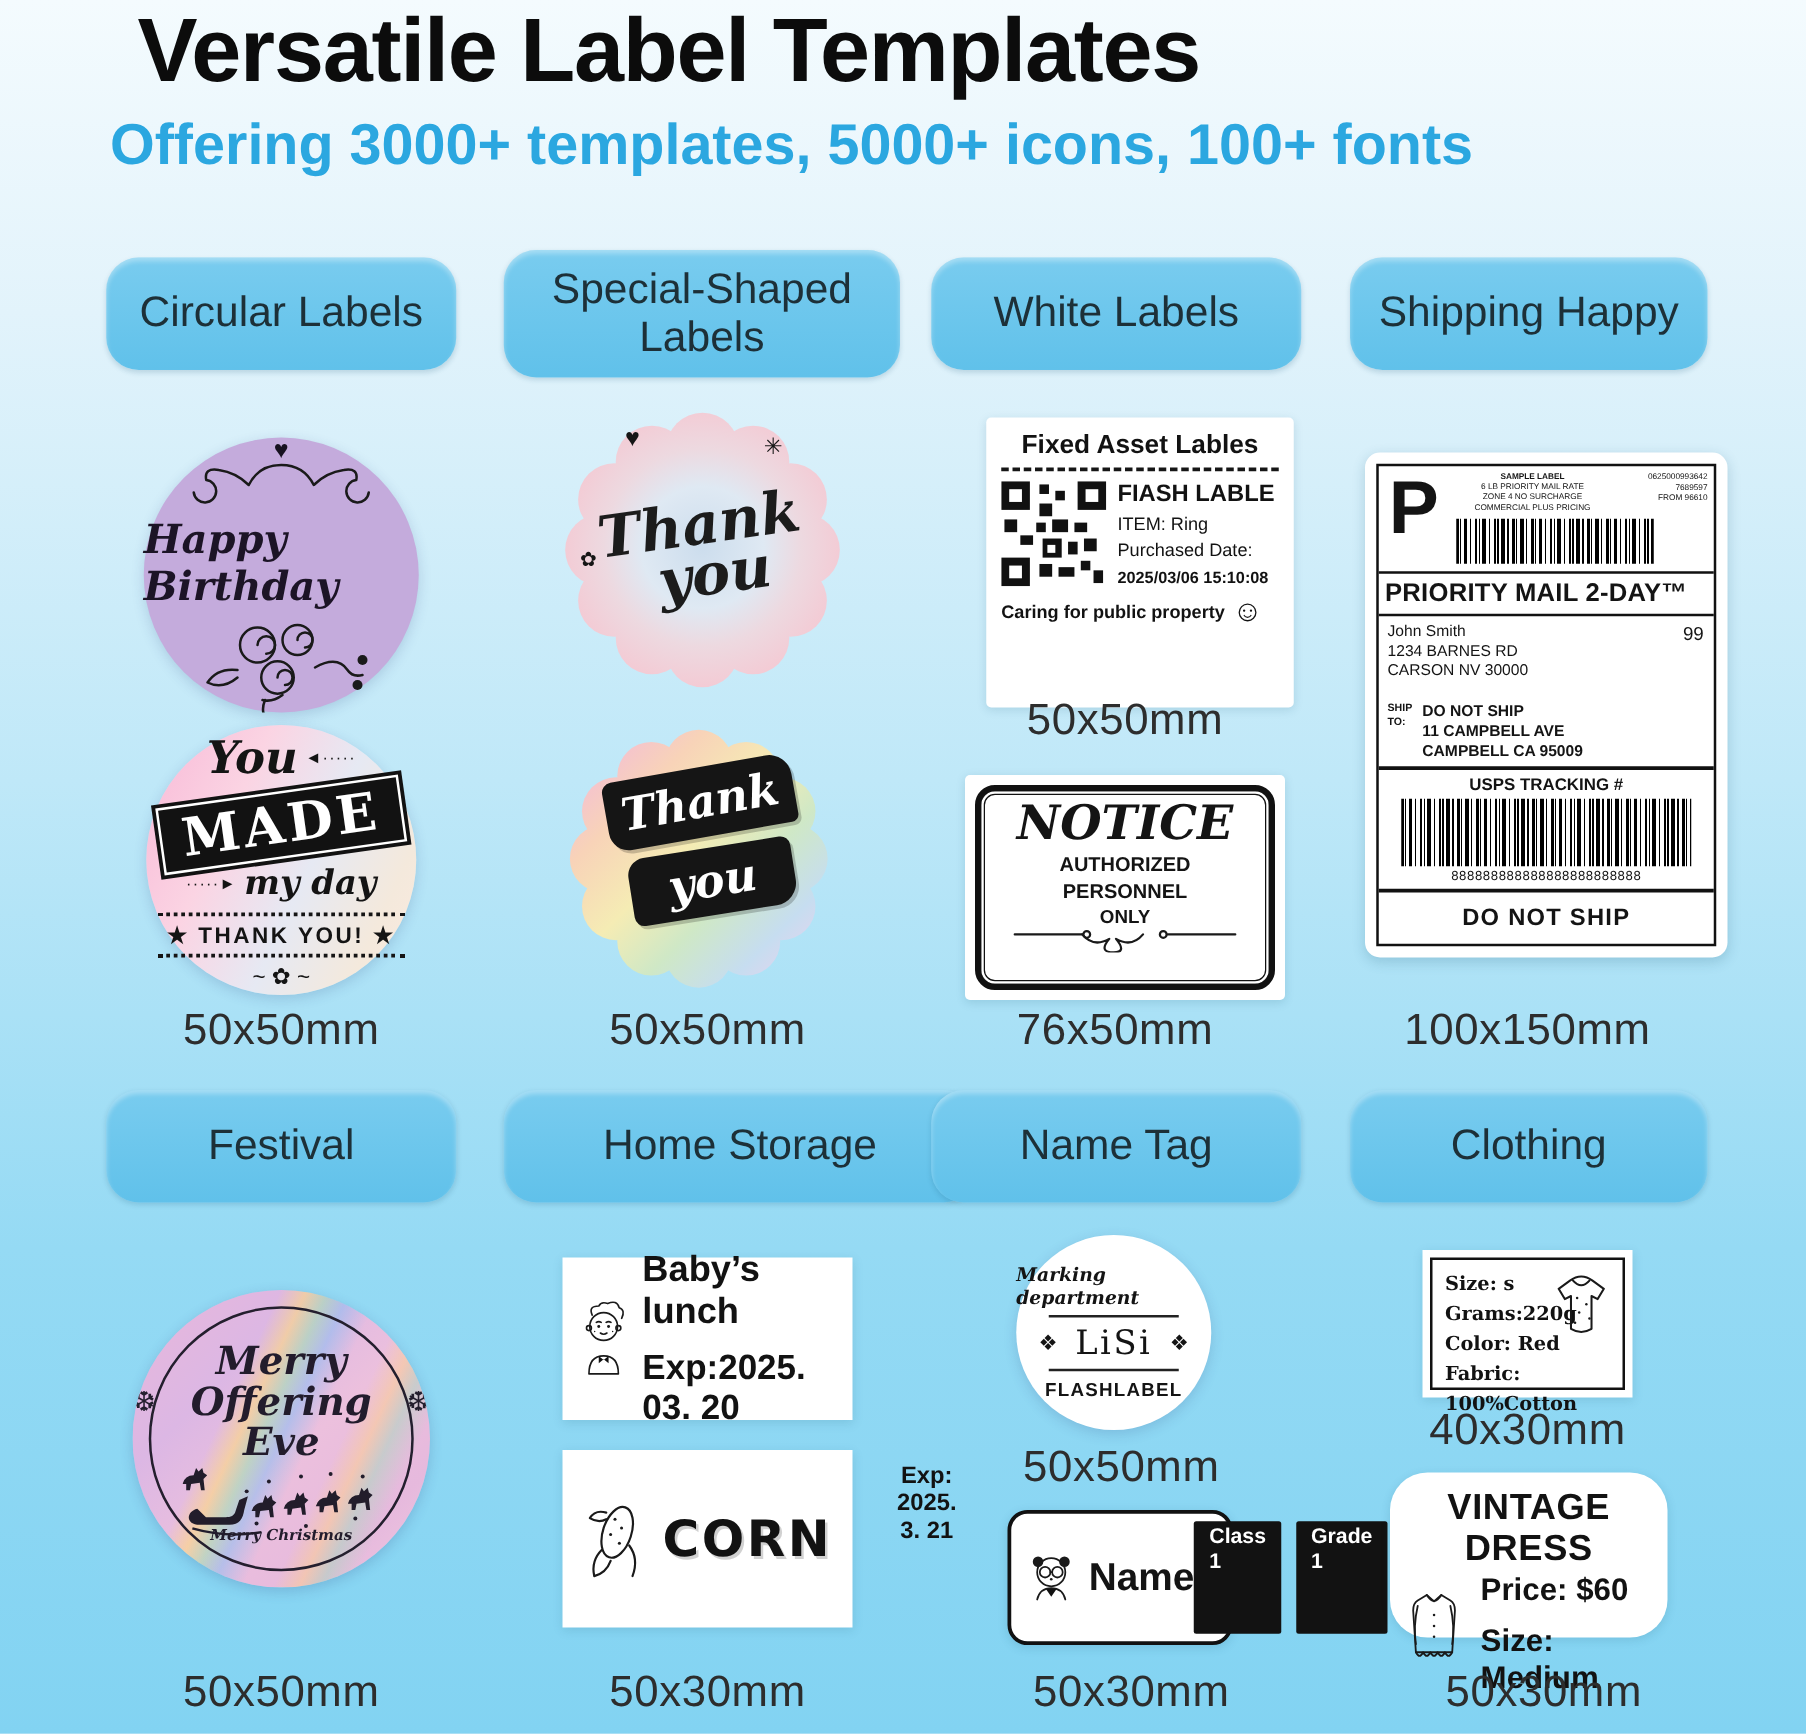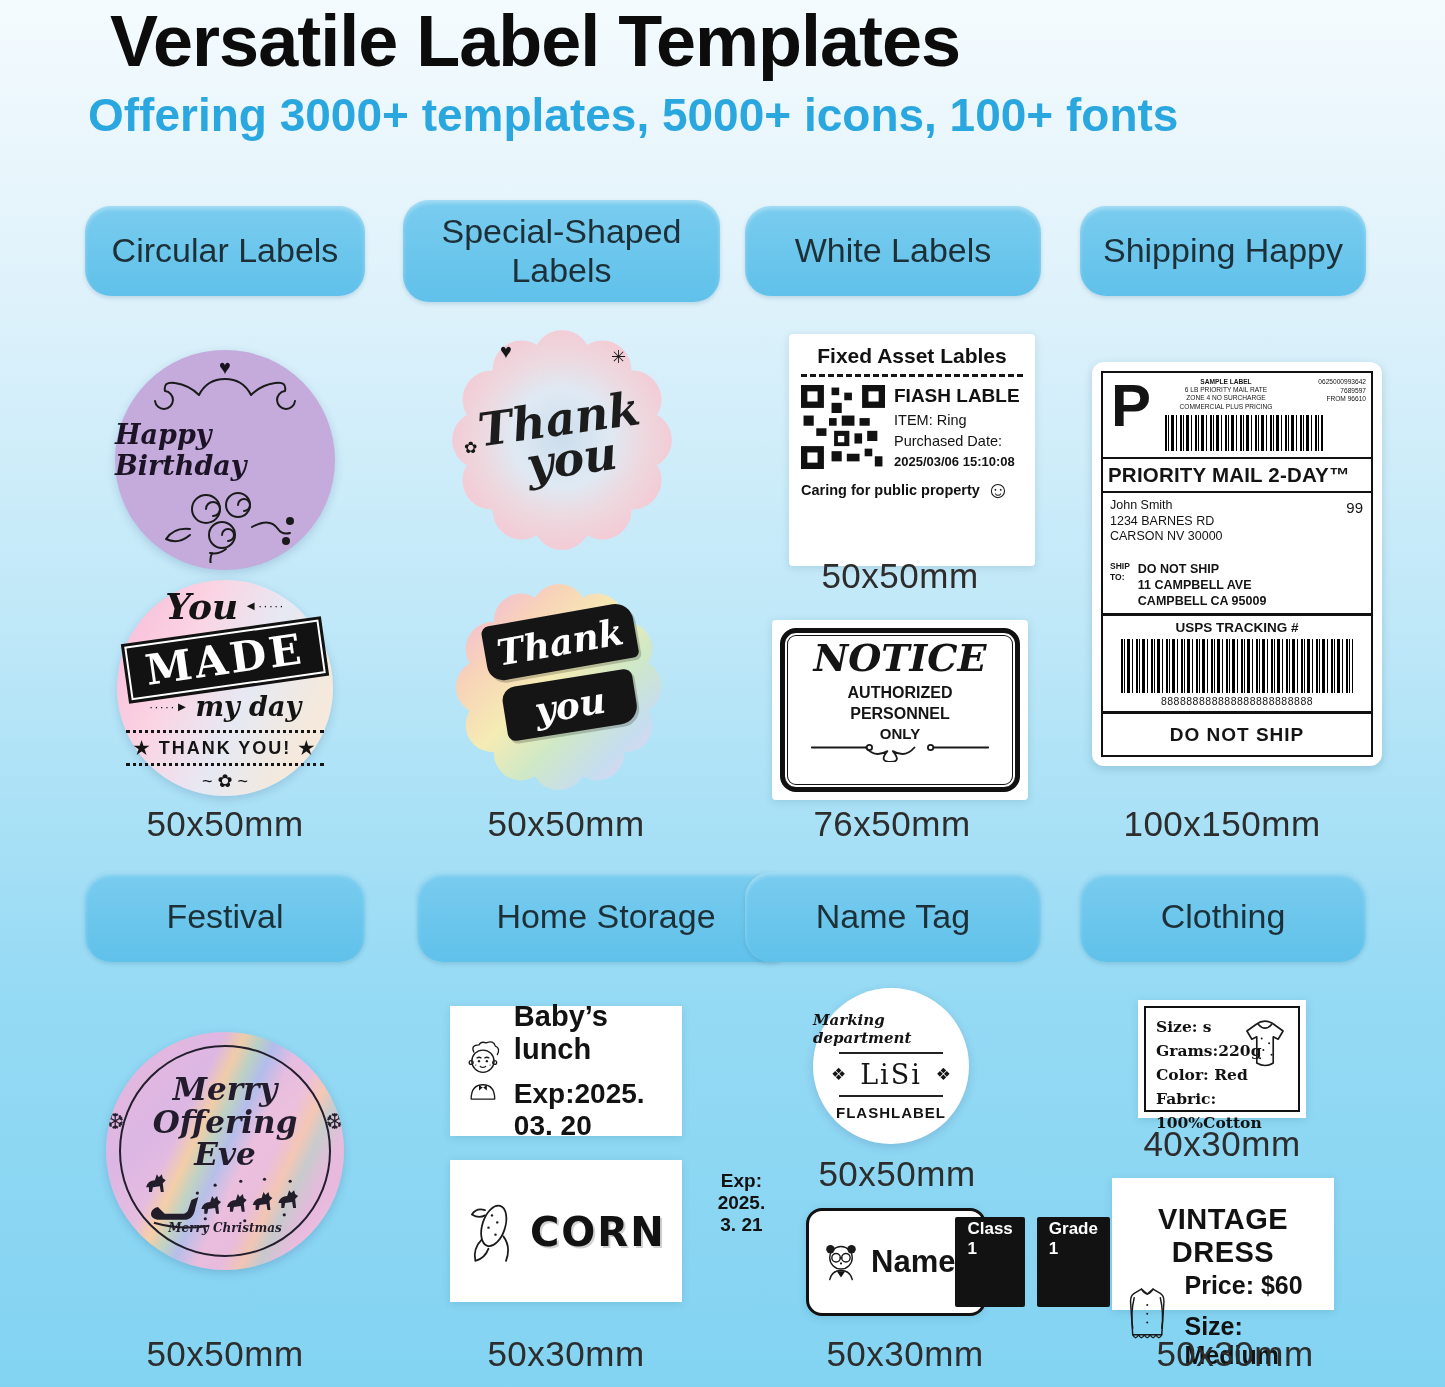--- a/index.html
+++ b/index.html
@@ -20,21 +20,21 @@
   .pill span{display:block;max-width:270px;}
 
   .caption{font-size:35px;color:#2d2d2d;text-align:center;font-weight:500;letter-spacing:.5px;}
 
   .card{background:#fff;color:#121212;box-shadow:0 2px 8px rgba(20,80,110,.15);}
 
   
   .hb{width:220px;height:220px;border-radius:50%;background:#c4abdc;display:flex;flex-direction:column;
       align-items:center;justify-content:center;box-shadow:0 3px 10px rgba(40,60,120,.18);}
   .hb-heart{font-size:20px;color:#171120;line-height:1;margin-bottom:-6px;}
-  .hb-text{font-size:27px;color:#1c1426;margin:2px 0;}
+  .hb-text{font-size:32px;color:#1c1426;margin:2px 0;}
   .hb svg{display:block;}
 
   .ym{width:216px;height:216px;border-radius:50%;display:flex;flex-direction:column;align-items:center;justify-content:center;
       background:linear-gradient(115deg,#f8b9d7 0%,#fbd4e3 32%,#e6e9f3 58%,#f4e9dc 82%,#fbeadf 100%);
       box-shadow:0 3px 10px rgba(40,60,120,.18);color:#141414;}
   .ym-you{display:flex;align-items:center;gap:6px;}
   .ym-you .script{font-size:36px;}
   .ym-decor{font-size:13px;letter-spacing:1px;}
   .ym-made{background:#121212;color:#fff;font-family:"DejaVu Serif",serif;font-weight:bold;font-size:42px;
       letter-spacing:3px;line-height:1;padding:4px 16px;border:2px solid #fff;box-shadow:0 0 0 3px #121212;
@@ -154,21 +154,21 @@
   .chips{display:flex;justify-content:center;gap:12px;}
   .chip{background:#121212;color:#fff;font-size:17px;font-weight:bold;padding:2px 12px;border-radius:2px;}
   .ncard-tel{font-size:20px;font-weight:bold;text-align:center;letter-spacing:1px;margin-top:5px;
      font-family:"DejaVu Serif",serif;}
 
   
   .scard{padding:6px;box-sizing:border-box;}
   .scard-inner{border:2px solid #111;height:100%;box-sizing:border-box;position:relative;padding:7px 10px;}
   .scard-line{font-family:"DejaVu Serif",serif;font-weight:bold;font-size:15.5px;line-height:1.55;}
   .scard svg{position:absolute;right:10px;top:10px;}
-  .vcard{padding:25px 12px;box-sizing:border-box;}
+  .vcard{padding:12px 12px;box-sizing:border-box;border-radius:30px;}
   .v-title{font-size:29px;font-weight:bold;text-align:center;letter-spacing:.5px;}
   .v-row{display:flex;align-items:center;gap:14px;margin-top:2px;}
   .v-col{display:flex;flex-direction:column;gap:12px;}
   .v-line{font-size:25px;font-weight:600;}
 
   svg .ink{stroke:#1a1a1a;fill:none;stroke-width:2;stroke-linecap:round;stroke-linejoin:round;}
   svg .fill{fill:#1a1a1a;stroke:none;}
 </style>
 </head>
 <body>
@@ -409,21 +409,21 @@
       </div>
       <div class="sh-foot">DO NOT SHIP</div>
     </div>
   </div>
 
   <div class="abs caption" style="left:1102px;top:804px;width:240px">100x150mm</div>
 
   <div class="abs pill" style="left:85px;top:872px;width:280px;height:90px">
       <span>Festival</span>
     </div>
-  <div class="abs pill" style="left:417px;top:872px;width:378px;height:90px">
+  <div class="abs pill" style="left:403px;top:872px;width:378px;height:90px">
       <span>Home Storage</span>
     </div>
   <div class="abs pill" style="left:745px;top:872px;width:296px;height:90px">
       <span>Name Tag</span>
     </div>
   <div class="abs pill" style="left:1080px;top:872px;width:286px;height:90px">
       <span>Clothing</span>
     </div>
 
   <div class="fest" style="left:106px;top:1032px">

